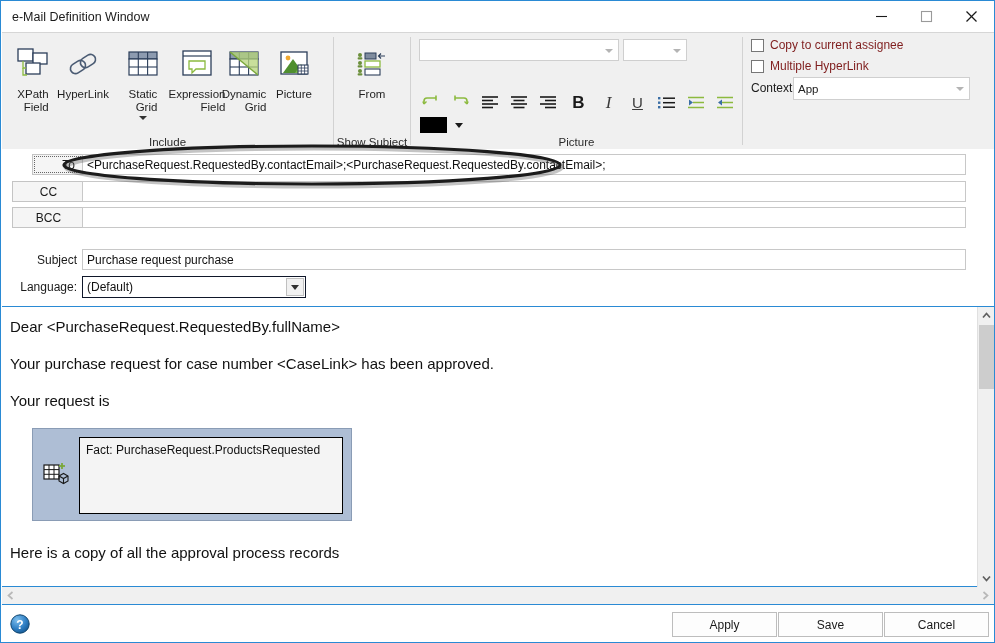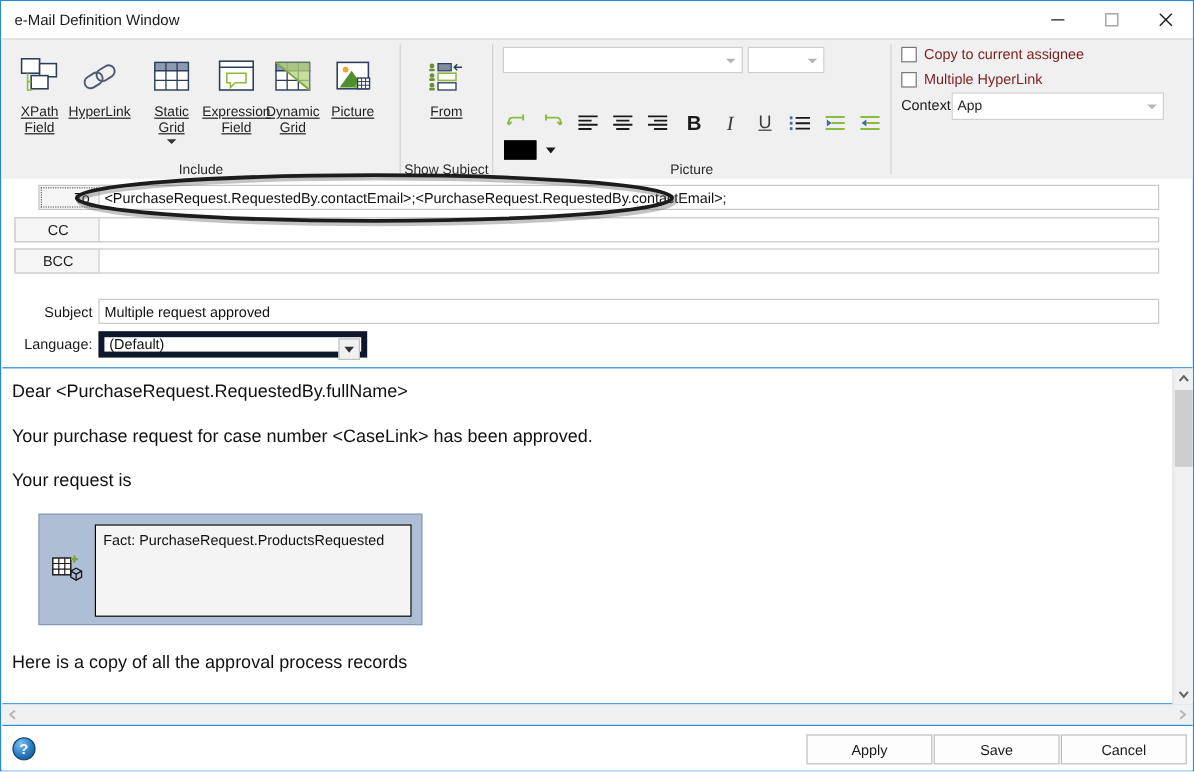--- a/index.html
+++ b/index.html
@@ -50,22 +50,22 @@
     background: #d2d2d2;
   }
 
   .bigbtn {
     position: absolute; top: 4px;
     display: flex; flex-direction: column; align-items: center;
     width: 58px; cursor: default; padding-top: 4px;
   }
   .bigbtn .ico { height: 46px; display: flex; align-items: center; justify-content: center; }
   .bigbtn .lbl {
-    font-size: 11.5px; color: #1f1f1f; line-height: 13px; text-align: center;
-    white-space: pre-line; margin-top: 1px; text-decoration: underline;
+    font-size: 11.5px; color: #1f1f1f; line-height: 13px; text-align: right;
+    white-space: pre-line; margin-top: 1px;
   }
   .caret-dn {
     width: 0; height: 0; margin-top: 2px;
     border-left: 4px solid transparent; border-right: 4px solid transparent;
     border-top: 4px solid #333;
   }
 
   
   .combo {
     position: absolute; background: #fff; border: 1px solid #cfcfcf;
@@ -119,21 +119,21 @@
     position: absolute; height: 21px; background: #ffffff;
     border: 1px solid #c8c8c8;
     font-size: 12px; color: #111;
     display: flex; align-items: center; padding-left: 4px;
     white-space: nowrap; overflow: hidden; cursor: text;
   }
   .lbl-right {
     position: absolute; font-size: 12px; color: #1a1a1a; text-align: right;
   }
   .dropfld {
-    position: absolute; height: 22px; background: #fff; border: 5px solid #0f172a;
+    position: absolute; height: 22px; background: #fff; border: 1px solid #0f172a;
     font-size: 12px; color: #111;
     display: flex; align-items: center; padding-left: 4px; cursor: default;
   }
   .dropfld .btn {
     position: absolute; right: 1px; top: 1px; width: 18px; height: 18px;
     background: #f1f1f1; border: 1px solid #c0c0c0;
     display: flex; align-items: center; justify-content: center;
   }
   .dropfld .btn i {
     width: 0; height: 0;
@@ -506,21 +506,21 @@
     <span></span>
   </div>
 
   <svg style="position:absolute; left:60px; top:142px; width:510px; height:46px; pointer-events:none" viewBox="0 0 510 46">
     <ellipse cx="253" cy="24" rx="248" ry="19" fill="none" stroke="#555" stroke-width="5" opacity="0.35"></ellipse>
     <ellipse cx="251" cy="22" rx="248" ry="19" fill="none" stroke="#1c1c1c" stroke-width="3.2"></ellipse>
   </svg>
 
   <div class="lbl-right" style="left:0px; top:252px; width:76px">Subject</div>
   <div class="fld" style="left:81px; top:248px; width:884px">
-    <span>Multiple request approved</span>
+    <span>Purchase request purchase</span>
   </div>
 
   <div class="lbl-right" style="left:0px; top:279px; width:76px">Language:</div>
   <div class="dropfld" style="left:81px; top:275px; width:224px">
     <span>(Default)</span>
     <span class="btn">
         <i></i>
       </span>
   </div>
 

